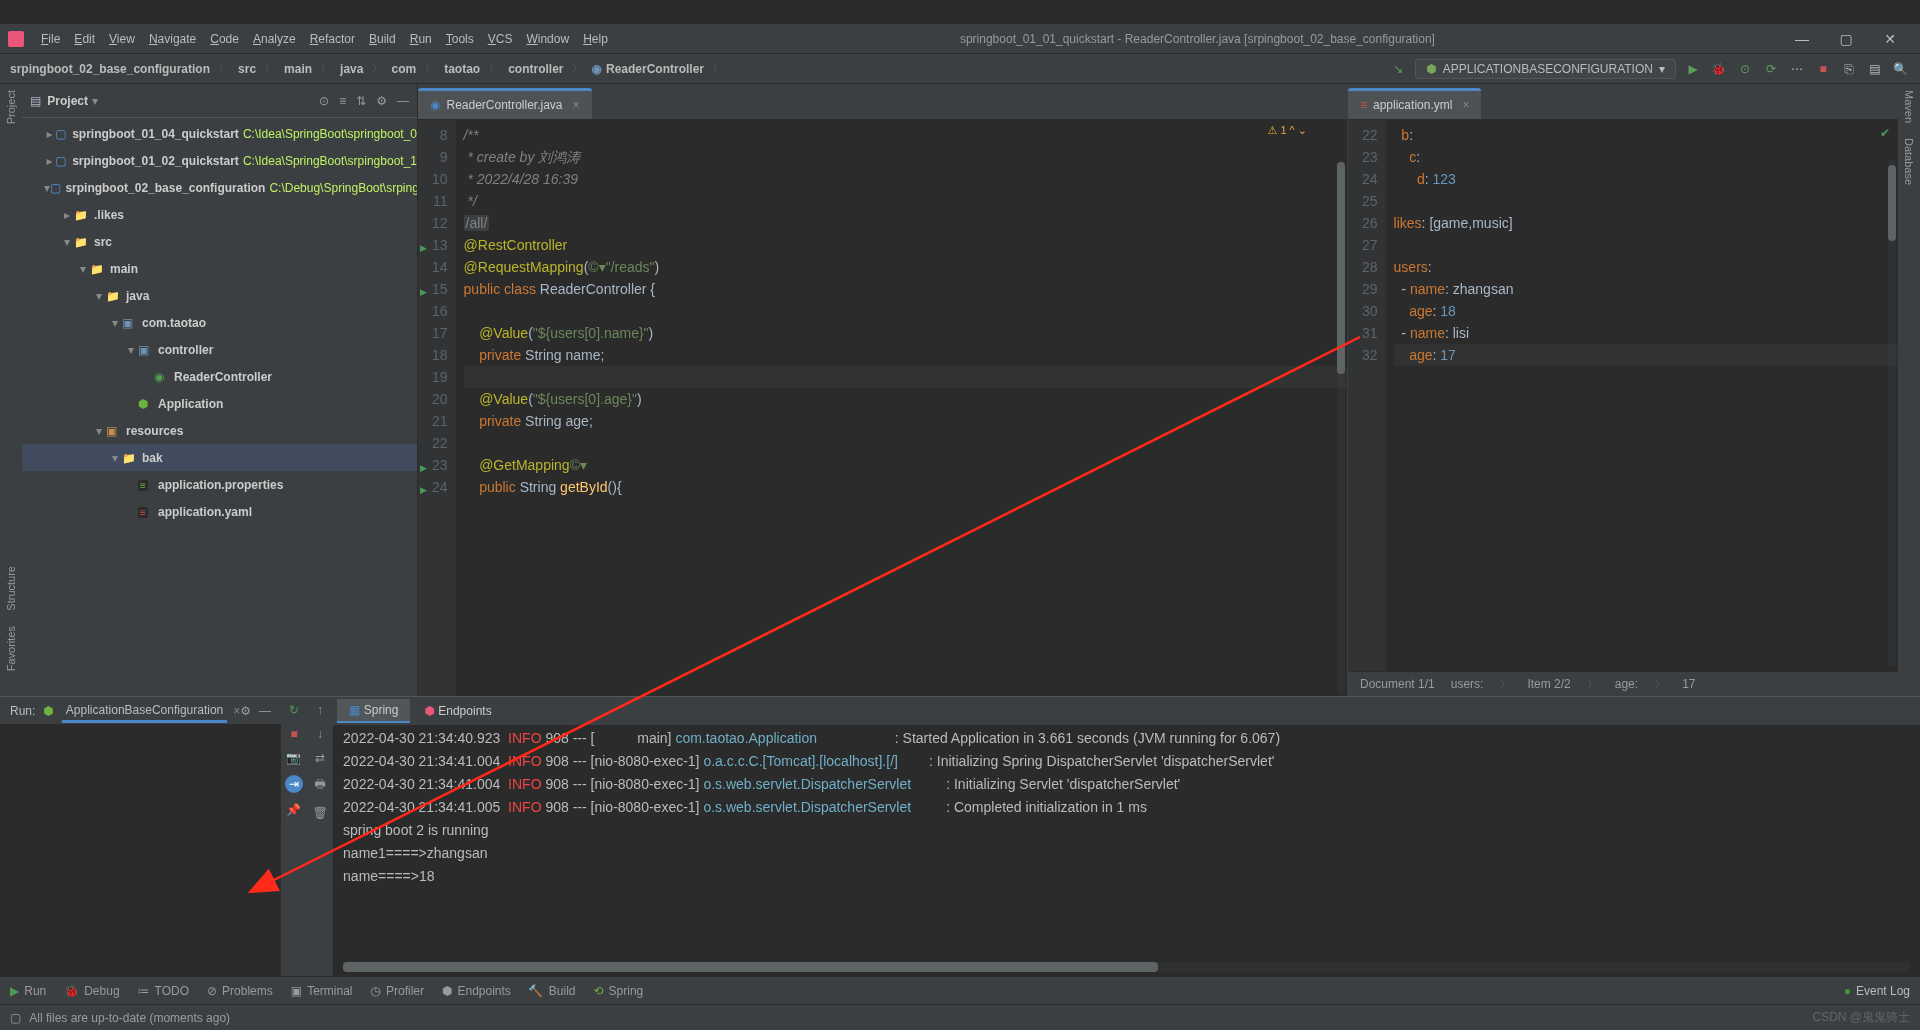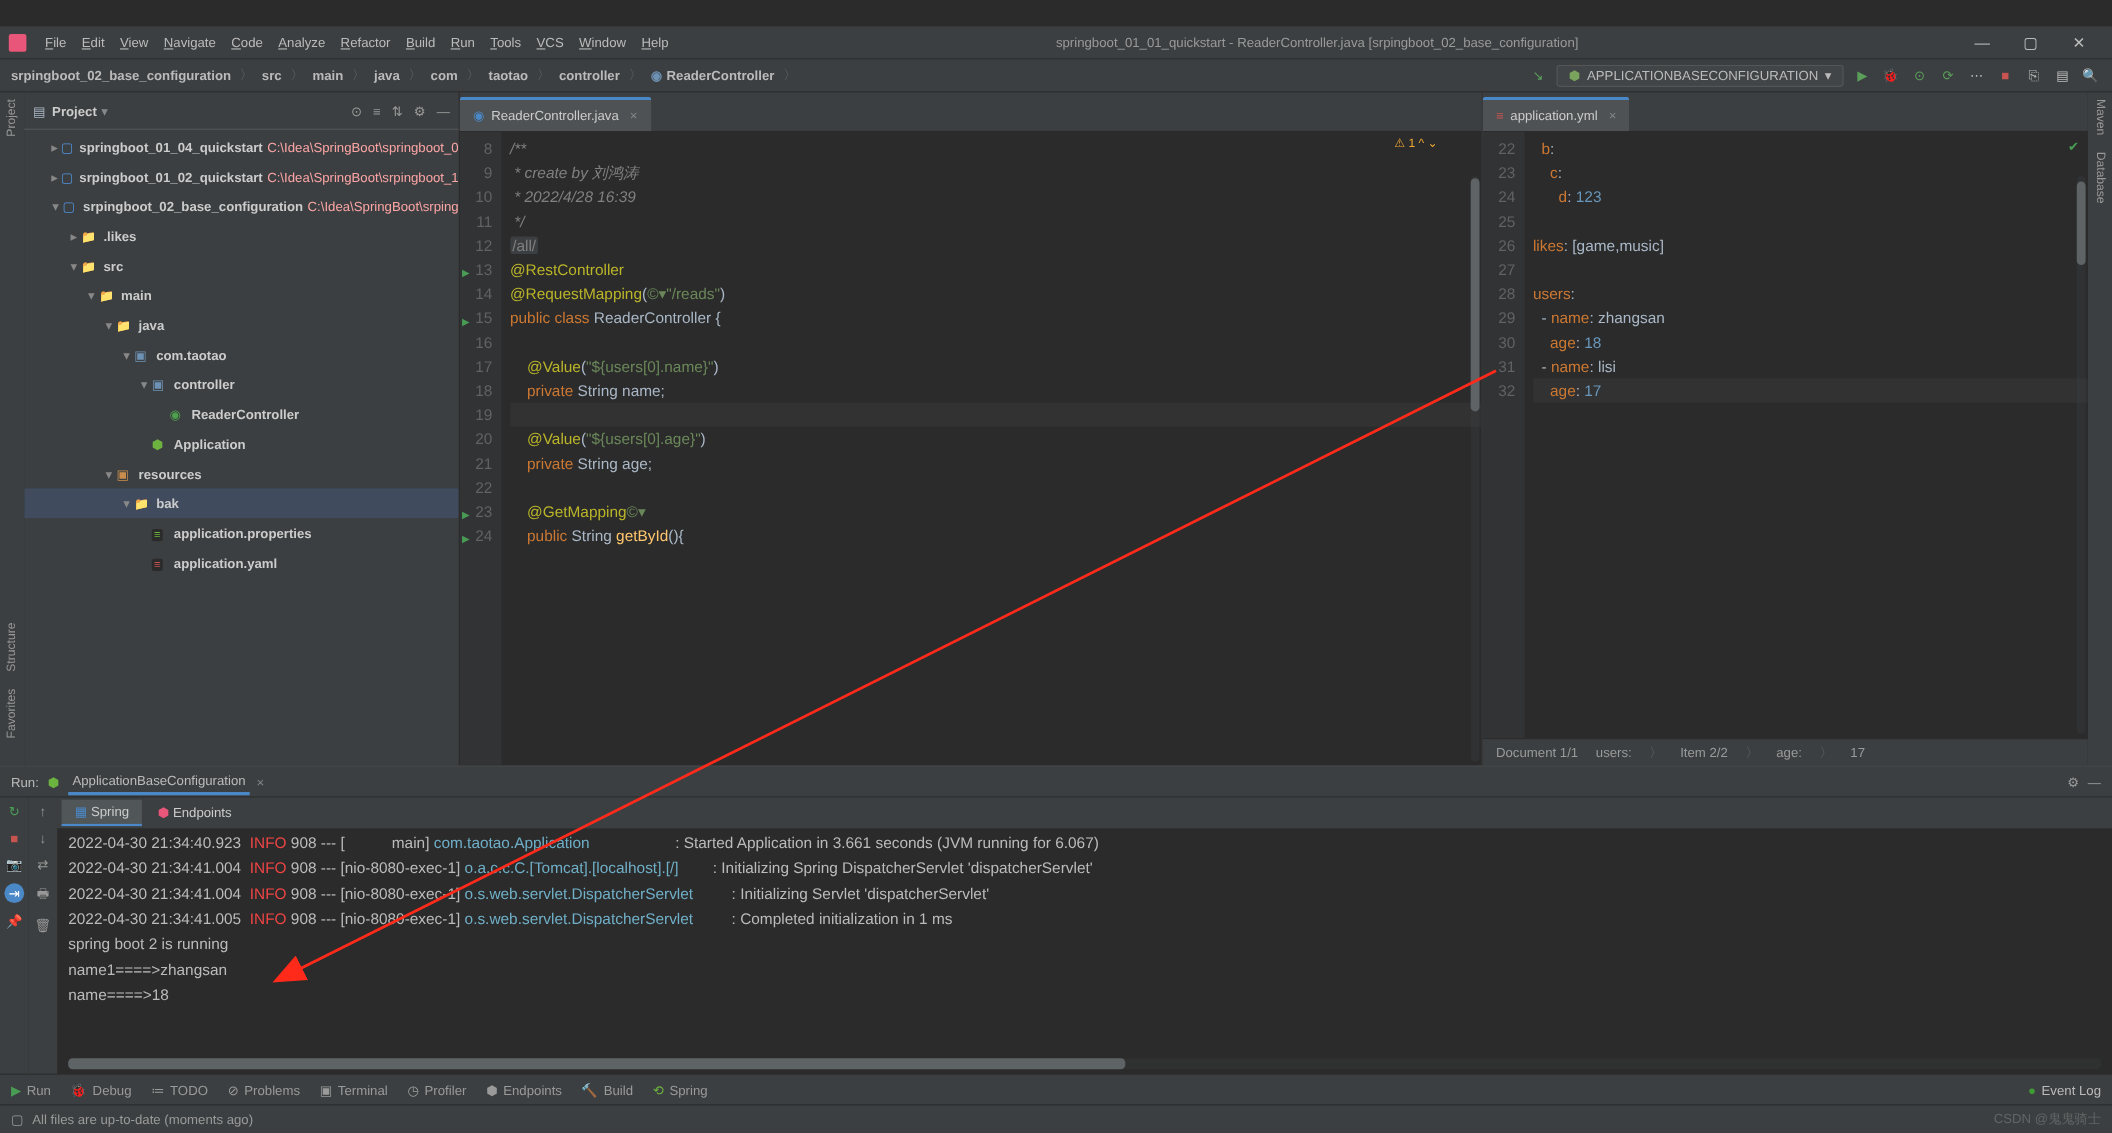--- a/index.html
+++ b/index.html
@@ -26,21 +26,21 @@
 .project { width: 396px; background: #3c3f41; border-right: 1px solid #2b2b2b; display: flex; flex-direction: column; }
 .project .head { height: 34px; display: flex; align-items: center; padding: 0 8px; border-bottom: 1px solid #515658; }
 .project .head .title { font-weight: bold; color: #ccc; }
 .project .head .dd { margin-left: 4px; color: #888; }
 .project .head .icons { margin-left: auto; display: flex; gap: 10px; color: #999; }
 .tree { flex: 1; overflow: hidden; padding-top: 2px; }
 .tree-row { display: flex; align-items: center; height: 27px; white-space: nowrap; }
 .tree-row .arrow { width: 14px; text-align: center; color: #888; }
 .tree-row .ic { width: 16px; margin-right: 4px; }
 .tree-row .lbl { color: #ccc; font-weight: bold; }
-.tree-row .path { color: #fca5a5; margin-left: 4px; font-weight: normal; }
+.tree-row .path { color: #bef264; margin-left: 4px; font-weight: normal; }
 .tree-row.sel { background: #4b6eaf44; }
 .ic.dir::before { content: "📁"; font-size: 11px; }
 .ic.mod::before { content: "▢"; color: #5293de; }
 .ic.pkg::before { content: "▣"; color: #6e92b4; }
 .ic.cls::before { content: "◉"; color: #4da04d; font-size: 12px; }
 .ic.spr::before { content: "⬢"; color: #6db33f; }
 .ic.res::before { content: "▣"; color: #c98d4d; }
 .ic.prop::before { content: "≡"; color: #6db33f; background: #2b2b2b; border-radius: 2px; padding: 0 2px; font-size: 10px; }
 .ic.yml::before { content: "≡"; color: #c75450; background: #2b2b2b; border-radius: 2px; padding: 0 2px; font-size: 10px; }
 
@@ -67,21 +67,21 @@
 .c-ykey { color: #cc7832; }
 .c-yval { color: #a9b7c6; }
 .c-ynum { color: #6897bb; }
 .c-ybr { color: #a9b7c6; }
 .fold { color: #808080; background: #3c3f41; border-radius: 2px; padding: 0 2px; }
 .editor .warn { position: absolute; top: 40px; right: 40px; color: #f0a732; font-size: 11px; background: #2b2b2b; z-index: 2; }
 .arrow-diag { position: absolute; z-index: 50; pointer-events: none; }
 .statusline { background: #3c3f41; height: 25px; border-top: 1px solid #2b2b2b; display: flex; align-items: center; padding: 0 12px; gap: 16px; color: #9a9a9a; }
 .statusline .sep { color: #666; }
 
-.runpanel { background: #2b2b2b; border-top: 1px solid #515658; display: flex; flex-direction: column; position: relative; }
+.runpanel { background: #2b2b2b; border-top: 1px solid #515658; display: flex; flex-direction: row; position: relative; }
 .runhead { height: 28px; background: #3c3f41; display: flex; align-items: center; padding: 0 10px; border-bottom: 1px solid #2b2b2b; }
 .runhead .rtitle { color: #bbb; }
 .runhead .rtab { color: #bbb; margin-left: 8px; border-bottom: 3px solid #4a88c7; padding: 5px 4px 3px; }
 .runhead .gear { margin-left: auto; color: #999; margin-right: 8px; }
 .runbody { flex: 1; display: flex; min-height: 0; }
 .runtoolcol { width: 26px; background: #3c3f41; display: flex; flex-direction: column; align-items: center; padding-top: 6px; gap: 10px; color: #999; }
 .runtoolcol .g { color: #499c54; } .runtoolcol .r { color: #c75450; }
 .runtabs { display: flex; flex-direction: column; }
 .runtabs .tabrow { background: #3c3f41; height: 28px; display: flex; align-items: center; gap: 2px; padding-left: 4px; }
 .runtabs .ctab { padding: 4px 12px; color: #ccc; }
@@ -186,21 +186,21 @@
         <div class="tree-row" style="padding-left: 22px;">
           <span class="arrow">▸</span>
           <span class="ic mod"></span>
           <span class="lbl">srpingboot_01_02_quickstart</span>
           <span class="path">C:\Idea\SpringBoot\srpingboot_1</span>
         </div>
         <div class="tree-row" style="padding-left: 22px;">
           <span class="arrow">▾</span>
           <span class="ic mod"></span>
           <span class="lbl">srpingboot_02_base_configuration</span>
-          <span class="path">C:\Idea\SpringBoot\srping</span>
+          <span class="path">C:\Debug\SpringBoot\srping</span>
         </div>
         <div class="tree-row" style="padding-left: 38px;">
           <span class="arrow">▸</span>
           <span class="ic dir"></span>
           <span class="lbl">.likes</span>
         </div>
         <div class="tree-row" style="padding-left: 38px;">
           <span class="arrow">▾</span>
           <span class="ic dir"></span>
           <span class="lbl">src</span>

